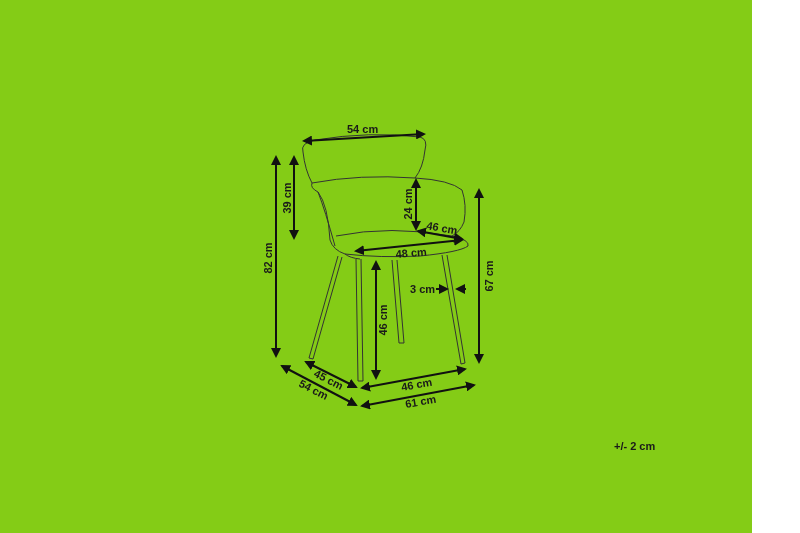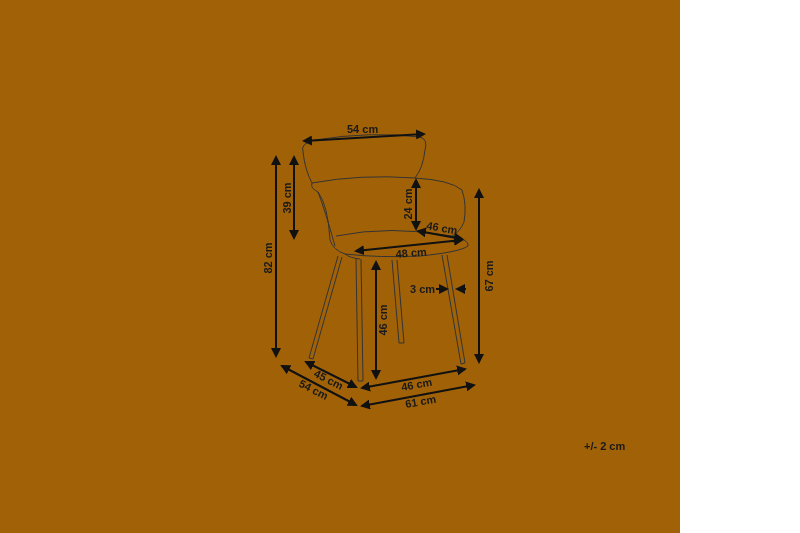--- a/index.html
+++ b/index.html
@@ -1,21 +1,21 @@
 <!DOCTYPE html>
 <html><head>
 <meta charset="utf-8">
 <style>
   html, body { margin: 0; padding: 0; background: #ffffff; }
-  .canvas { position: relative; width: 680px; height: 533px; background: #a16207; overflow: hidden; }
+  .canvas { position: relative; width: 752px; height: 533px; background: #84cc16; overflow: hidden; }
   svg.diagram { position: absolute; left: 0; top: 0; }
   .lbl { font-family: "Liberation Sans", sans-serif; font-weight: bold; font-size: 11px; fill: #1a1a1a; }
   .outline { fill: none; stroke: #333333; stroke-width: 1; }
   .dim { stroke: #111111; stroke-width: 2; fill: none; }
-  .tol { position: absolute; left: 584px; top: 440px; font-family: "Liberation Sans", sans-serif; font-weight: bold; font-size: 11px; color: #1a1a1a; }
+  .tol { position: absolute; left: 614px; top: 440px; font-family: "Liberation Sans", sans-serif; font-weight: bold; font-size: 11px; color: #1a1a1a; }
 </style>
 </head>
 <body>
 
 <div class="canvas">
   <svg class="diagram" width="800" height="533" viewBox="0 0 800 533">
     <defs>
       <marker id="ah" viewBox="0 0 10 10" refX="8" refY="5" markerWidth="5" markerHeight="5" orient="auto-start-reverse">
         <path d="M0,0 L10,5 L0,10 z" fill="#111111"></path>
       </marker>

